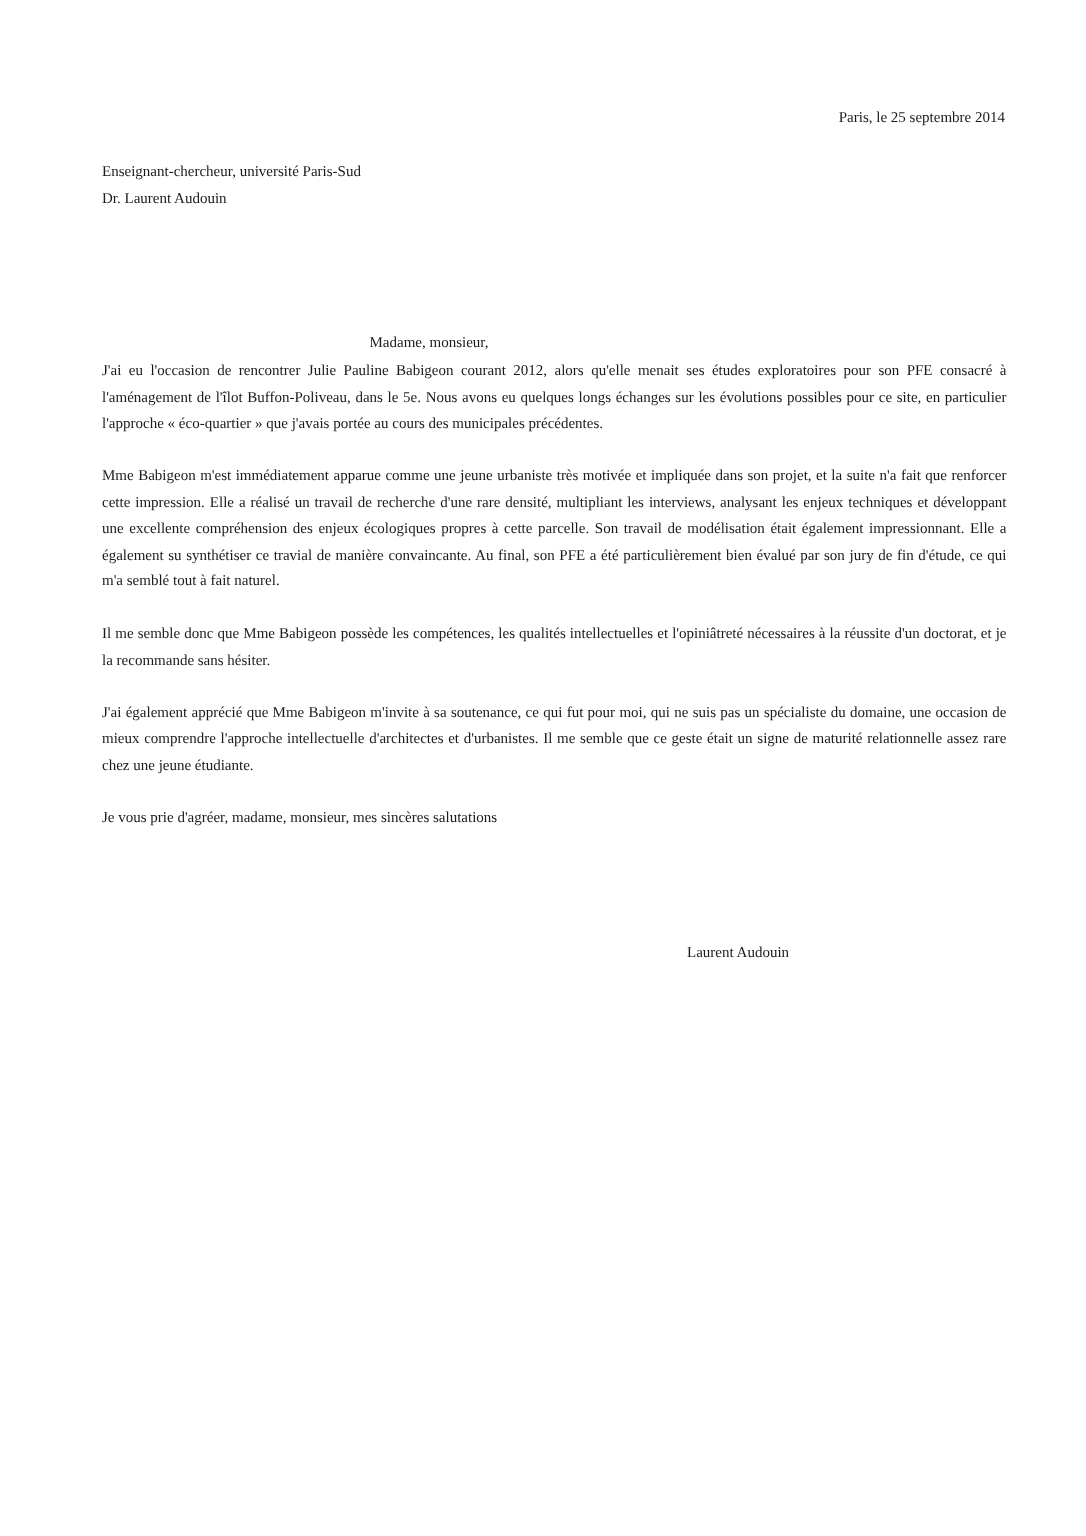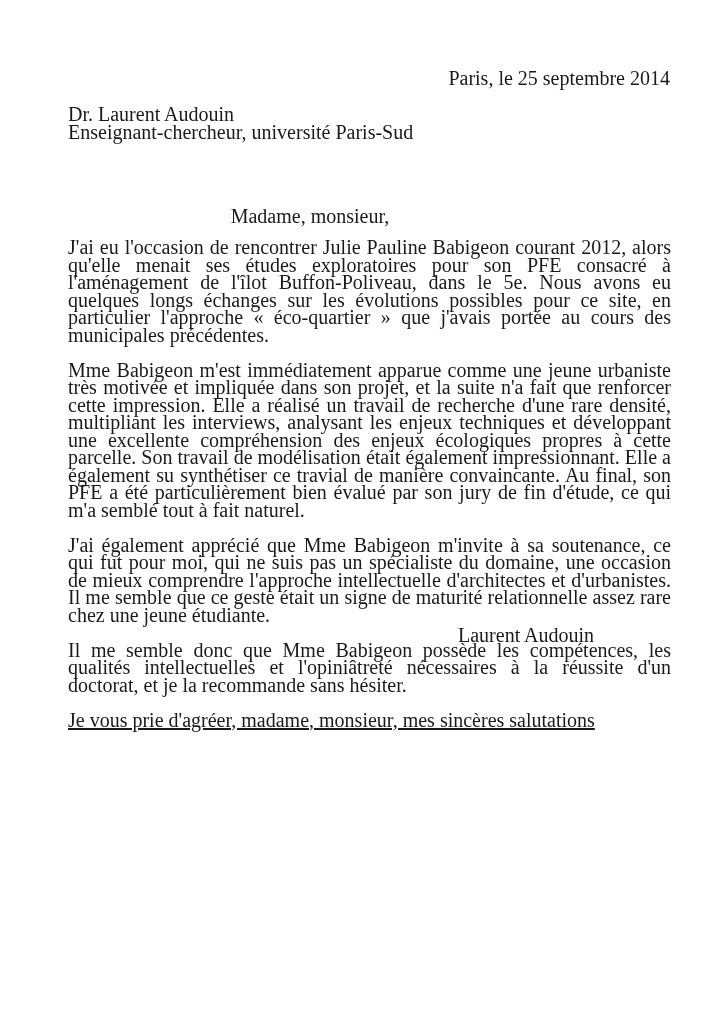--- a/index.html
+++ b/index.html
@@ -1,45 +1,45 @@
 <!DOCTYPE html>
 <html><head>
 <meta charset="utf-8">
 <style>
   html, body { margin: 0; padding: 0; background: #ffffff; }
   body { width: 724px; height: 1024px; position: relative; overflow: hidden; }
   .page {
     position: absolute; left: 0; top: 0; width: 724px; height: 1024px;
-    font-family: "Liberation Serif", serif; font-size: 20px; color: #1a1a1a;
+    font-family: "Liberation Serif", serif; font-size: 10px; color: #1a1a1a;
     line-height: 17.5px;
   }
   .date { position: absolute; top: 70px; right: 54px; text-align: right; }
   .sender { position: absolute; top: 106px; left: 68px; }
   .sender div { white-space: nowrap; }
-  .salutation { position: absolute; top: 208px; left: 0; width: 572px; text-align: center; padding-left: 24px; }
+  .salutation { position: absolute; top: 220px; left: 0; width: 572px; text-align: center; }
   .body { position: absolute; top: 239px; left: 68px; width: 603px; }
   .body p { margin: 0 0 17.5px 0; text-align: justify; }
-  .body p.last-left { text-align: left; text-decoration: underline; }
+  .body p.last-left { text-align: left; }
   .signature { position: absolute; top: 627px; left: 458px; white-space: nowrap; text-align: right; }
 </style>
 </head>
 <body>
 
 <div class="page">
   <div class="date">Paris, le 25 septembre 2014</div>
 
   <div class="sender">
+    <div>Enseignant-chercheur, université Paris-Sud</div>
     <div>Dr. Laurent Audouin</div>
-    <div>Enseignant-chercheur, université Paris-Sud</div>
   </div>
 
   <div class="salutation">Madame, monsieur,</div>
 
   <div class="body">
     <p>J'ai eu l'occasion de rencontrer Julie Pauline Babigeon courant 2012, alors qu'elle menait ses études exploratoires pour son PFE consacré à l'aménagement de l'îlot Buffon-Poliveau, dans le 5e. Nous avons eu quelques longs échanges sur les évolutions possibles pour ce site, en particulier l'approche « éco-quartier » que j'avais portée au cours des municipales précédentes.</p>
     <p>Mme Babigeon m'est immédiatement apparue comme une jeune urbaniste très motivée et impliquée dans son projet, et la suite n'a fait que renforcer cette impression. Elle a réalisé un travail de recherche d'une rare densité, multipliant les interviews, analysant les enjeux techniques et développant une excellente compréhension des enjeux écologiques propres à cette parcelle. Son travail de modélisation était également impressionnant. Elle a également su synthétiser ce travial de manière convaincante. Au final, son PFE a été particulièrement bien évalué par son jury de fin d'étude, ce qui m'a semblé tout à fait naturel.</p>
+    <p>Il me semble donc que Mme Babigeon possède les compétences, les qualités intellectuelles et l'opiniâtreté nécessaires à la réussite d'un doctorat, et je la recommande sans hésiter.</p>
     <p>J'ai également apprécié que Mme Babigeon m'invite à sa soutenance, ce qui fut pour moi, qui ne suis pas un spécialiste du domaine, une occasion de mieux comprendre l'approche intellectuelle d'architectes et d'urbanistes. Il me semble que ce geste était un signe de maturité relationnelle assez rare chez une jeune étudiante.</p>
-    <p>Il me semble donc que Mme Babigeon possède les compétences, les qualités intellectuelles et l'opiniâtreté nécessaires à la réussite d'un doctorat, et je la recommande sans hésiter.</p>
     <p class="last-left">Je vous prie d'agréer, madame, monsieur, mes sincères salutations</p>
   </div>
 
   <div class="signature">Laurent Audouin</div>
 </div>
 
 </body></html>

